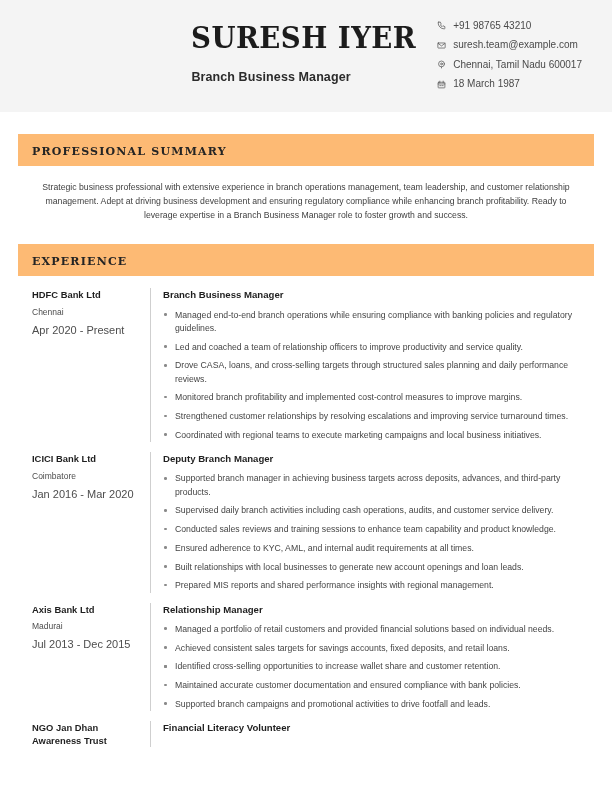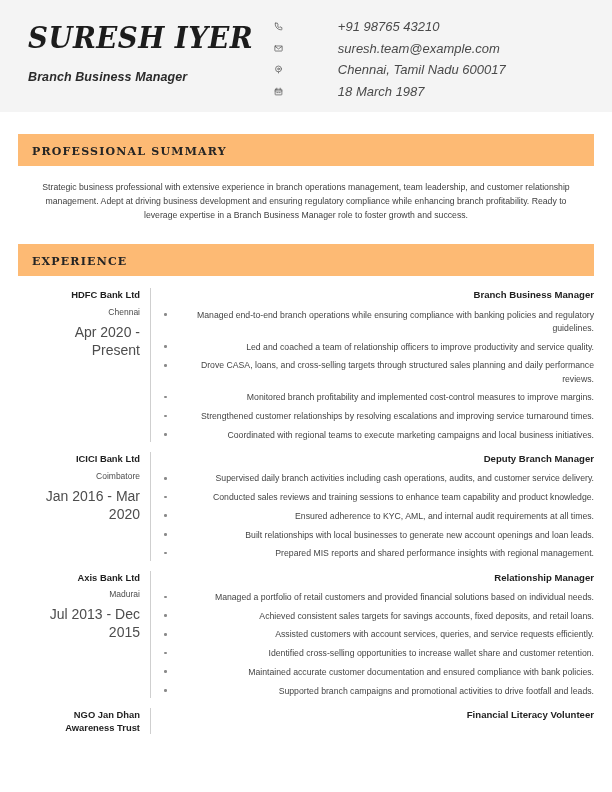--- a/index.html
+++ b/index.html
@@ -15,24 +15,23 @@
     overflow: hidden;
     position: relative;
   }
 
   
   .header-band {
     background: #f4f4f4;
     padding: 18px 18px 16px 18px;
     display: flex;
     align-items: flex-start;
-    justify-content: flex-start;
+    justify-content: flex-end;
     height: 78px;
     box-sizing: content-box;
-    font-style: italic;
   }
   .identity {
     padding-left: 10px;
     padding-top: 4px;
   }
   .name {
     font-family: "DejaVu Serif", "Liberation Serif", serif;
     font-weight: bold;
     font-size: 30px;
     letter-spacing: 0.5px;
@@ -55,26 +54,25 @@
   .contact-list {
     margin: 0;
     padding: 0;
     list-style: none;
     padding-right: 12px;
     padding-top: 2px;
   }
   .contact-item {
     display: flex;
     align-items: center;
-    font-size: 13px;
+    font-size: 10px;
     color: #4a4a4a;
     margin-bottom: 8.5px;
     line-height: 1;
     white-space: nowrap;
-    gap: 48px;
   }
   .contact-icon {
     width: 11px;
     height: 11px;
     margin-right: 6px;
     display: inline-flex;
     align-items: center;
     justify-content: center;
     flex: 0 0 11px;
   }
@@ -101,21 +99,20 @@
     font-size: 8.7px;
     line-height: 1.62;
     color: #3f3f3f;
     padding: 14px 14px 0 14px;
     text-align: center;
   }
 
   
   .experience-list {
     padding: 12px 0 0 0;
-    text-align: right;
   }
   .exp-entry {
     display: flex;
     align-items: stretch;
     padding: 0 0 0 14px;
     margin-bottom: 10px;
   }
   .exp-left {
     width: 108px;
     flex: 0 0 108px;
@@ -128,21 +125,21 @@
     color: #1f1f1f;
     line-height: 1.35;
   }
   .exp-location {
     font-size: 8.5px;
     color: #4d4d4d;
     margin-top: 5px;
     line-height: 1.3;
   }
   .exp-dates {
-    font-size: 14px;
+    font-size: 11px;
     color: #4d4d4d;
     margin-top: 5px;
     line-height: 1.3;
   }
   .exp-divider {
     width: 1px;
     background: #cfcfcf;
     flex: 0 0 1px;
   }
   .exp-right {
@@ -263,41 +260,42 @@
       <div class="exp-entry">
         <div class="exp-left">
           <div class="exp-company">ICICI Bank Ltd</div>
           <div class="exp-location">Coimbatore</div>
           <div class="exp-dates">Jan 2016 - Mar 2020</div>
         </div>
         <div class="exp-divider"></div>
         <div class="exp-right">
           <div class="exp-role">Deputy Branch Manager</div>
           <ul class="bullets">
+            <li class="bullet"><span class="bullet-marker"></span><span>Supported branch manager in achieving business targets across deposits, advances, and third-party products.</span></li>
             <li class="bullet"><span class="bullet-marker"></span><span>Supervised daily branch activities including cash operations, audits, and customer service delivery.</span></li>
             <li class="bullet"><span class="bullet-marker"></span><span>Conducted sales reviews and training sessions to enhance team capability and product knowledge.</span></li>
             <li class="bullet"><span class="bullet-marker"></span><span>Ensured adherence to KYC, AML, and internal audit requirements at all times.</span></li>
             <li class="bullet"><span class="bullet-marker"></span><span>Built relationships with local businesses to generate new account openings and loan leads.</span></li>
             <li class="bullet"><span class="bullet-marker"></span><span>Prepared MIS reports and shared performance insights with regional management.</span></li>
           </ul>
         </div>
       </div>
       <div class="exp-entry">
         <div class="exp-left">
           <div class="exp-company">Axis Bank Ltd</div>
           <div class="exp-location">Madurai</div>
           <div class="exp-dates">Jul 2013 - Dec 2015</div>
         </div>
         <div class="exp-divider"></div>
         <div class="exp-right">
           <div class="exp-role">Relationship Manager</div>
           <ul class="bullets">
             <li class="bullet"><span class="bullet-marker"></span><span>Managed a portfolio of retail customers and provided financial solutions based on individual needs.</span></li>
             <li class="bullet"><span class="bullet-marker"></span><span>Achieved consistent sales targets for savings accounts, fixed deposits, and retail loans.</span></li>
-            <li class="bullet"><span class="bullet-marker"></span><span>Assisted customers with account services, queries, and service requests efficiently.</span></li>
+            <li class="bullet"><span class="bullet-marker"></span></li>
             <li class="bullet"><span class="bullet-marker"></span><span>Identified cross-selling opportunities to increase wallet share and customer retention.</span></li>
             <li class="bullet"><span class="bullet-marker"></span><span>Maintained accurate customer documentation and ensured compliance with bank policies.</span></li>
             <li class="bullet"><span class="bullet-marker"></span><span>Supported branch campaigns and promotional activities to drive footfall and leads.</span></li>
           </ul>
         </div>
       </div>
       <div class="exp-entry">
         <div class="exp-left">
           <div class="exp-company">NGO Jan Dhan Awareness Trust</div>
         </div>

